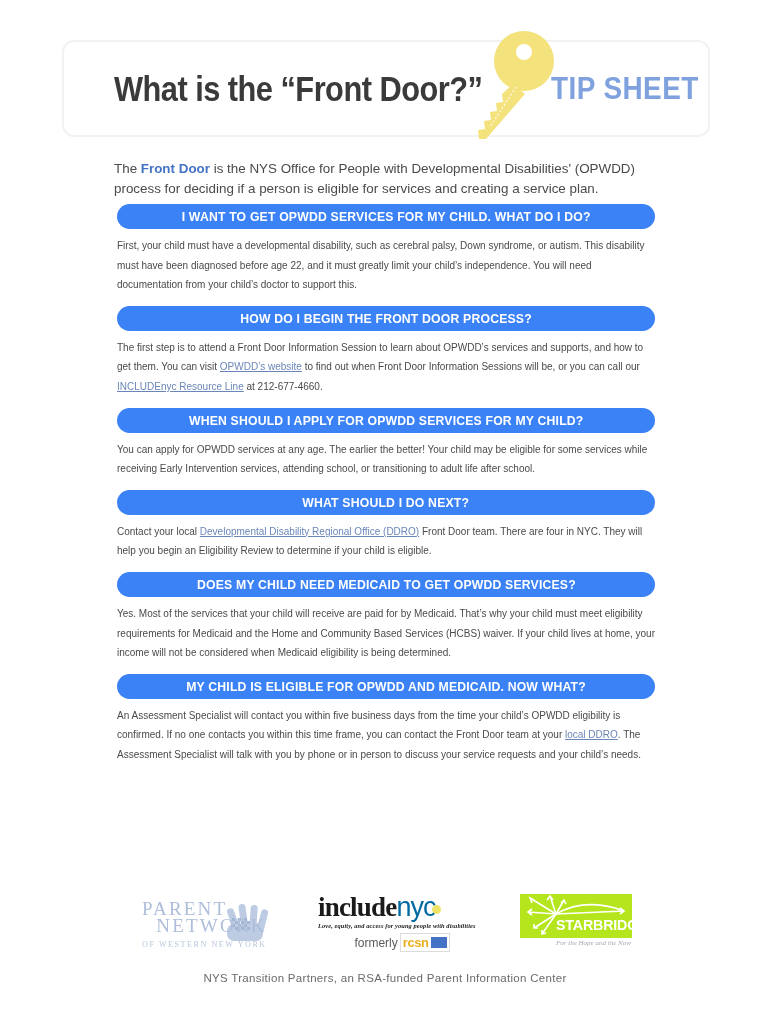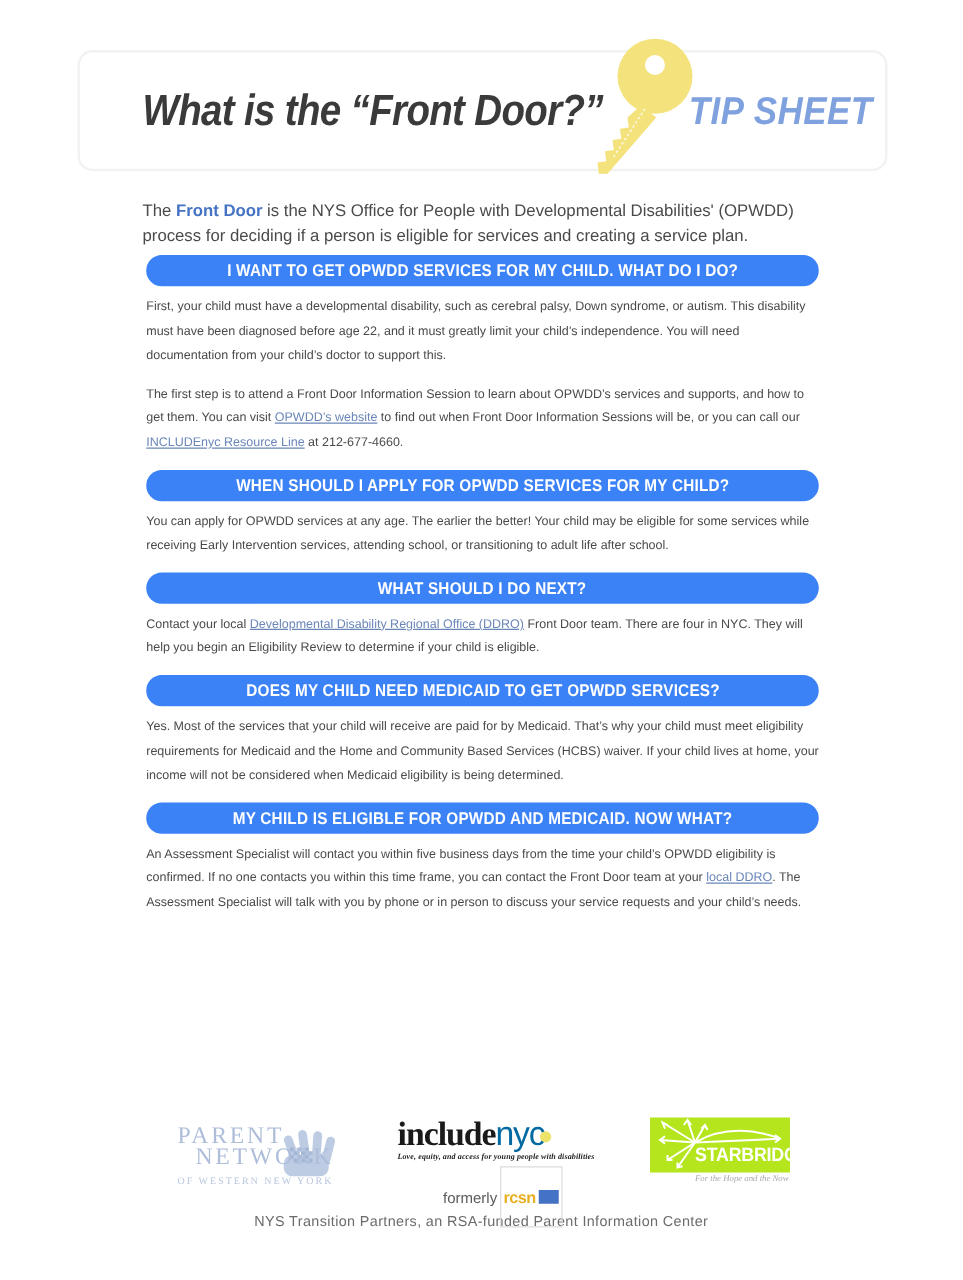--- a/index.html
+++ b/index.html
@@ -29,21 +29,20 @@
     background: #ffffff;
   }
   .header-row {
     position: absolute;
     left: 62px;
     top: 40px;
     width: 648px;
     height: 97px;
     display: flex;
     align-items: center;
-    font-style: italic;
   }
   .header-title {
     position: absolute;
     left: 52px;
     top: 50%;
     transform: translateY(-50%);
     font-family: "Liberation Sans Narrow", "Liberation Sans", sans-serif;
     font-weight: bold;
     font-size: 35px;
     letter-spacing: -0.6px;
@@ -221,21 +220,21 @@
     text-align: right;
   }
   .inc-former-label {
     font-size: 12px;
     color: #5a5a5a;
   }
   .rcsn-box {
     display: inline-flex;
     align-items: center;
     border: 1px solid #dcdcdc;
-    padding: 16px 2px;
+    padding: 1px 2px;
     gap: 2px;
   }
   .rcsn-text {
     font-family: "Liberation Sans", sans-serif;
     font-weight: bold;
     font-size: 13px;
     color: #E8B020;
     letter-spacing: -0.4px;
   }
   .rcsn-sq {
@@ -321,20 +320,23 @@
 <p class="intro"><span>The </span><b>Front Door</b><span> is the NYS Office for People with Developmental Disabilities' (OPWDD) process for deciding if a person is eligible for services and creating a service plan.</span></p>
 
 <div class="sections" id="sections-root">
     <div class="section">
       <div class="banner">
         <span class="banner-text">I WANT TO GET OPWDD SERVICES FOR MY CHILD. WHAT DO I DO?</span>
       </div>
       <p class="body-text"><span>First, your child must have a developmental disability, such as cerebral palsy, Down syndrome, or autism. This disability must have been diagnosed before age 22, and it must greatly limit your child’s independence. You will need documentation from your child’s doctor to support this.</span></p>
     </div>
     <div class="section">
+      <div class="banner">
+        <span class="banner-text">HOW DO I BEGIN THE FRONT DOOR PROCESS?</span>
+      </div>
       <p class="body-text"><span>The first step is to attend a Front Door Information Session to learn about OPWDD’s services and supports, and how to get them. You can visit </span><a href="#">OPWDD’s website</a><span> to find out when Front Door Information Sessions will be, or you can call our </span><a href="#">INCLUDEnyc Resource Line</a><span> at 212-677-4660.</span></p>
     </div>
     <div class="section">
       <div class="banner">
         <span class="banner-text">WHEN SHOULD I APPLY FOR OPWDD SERVICES FOR MY CHILD?</span>
       </div>
       <p class="body-text"><span>You can apply for OPWDD services at any age. The earlier the better! Your child may be eligible for some services while receiving Early Intervention services, attending school, or transitioning to adult life after school.</span></p>
     </div>
     <div class="section">
       <div class="banner">

